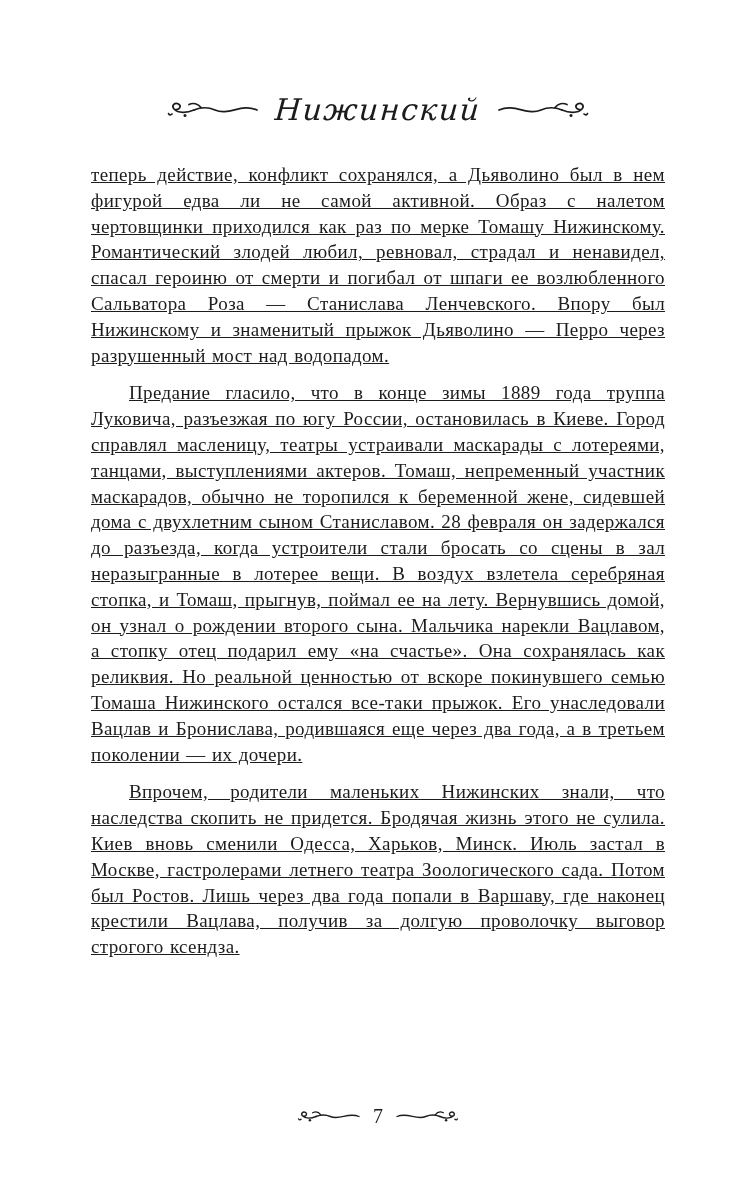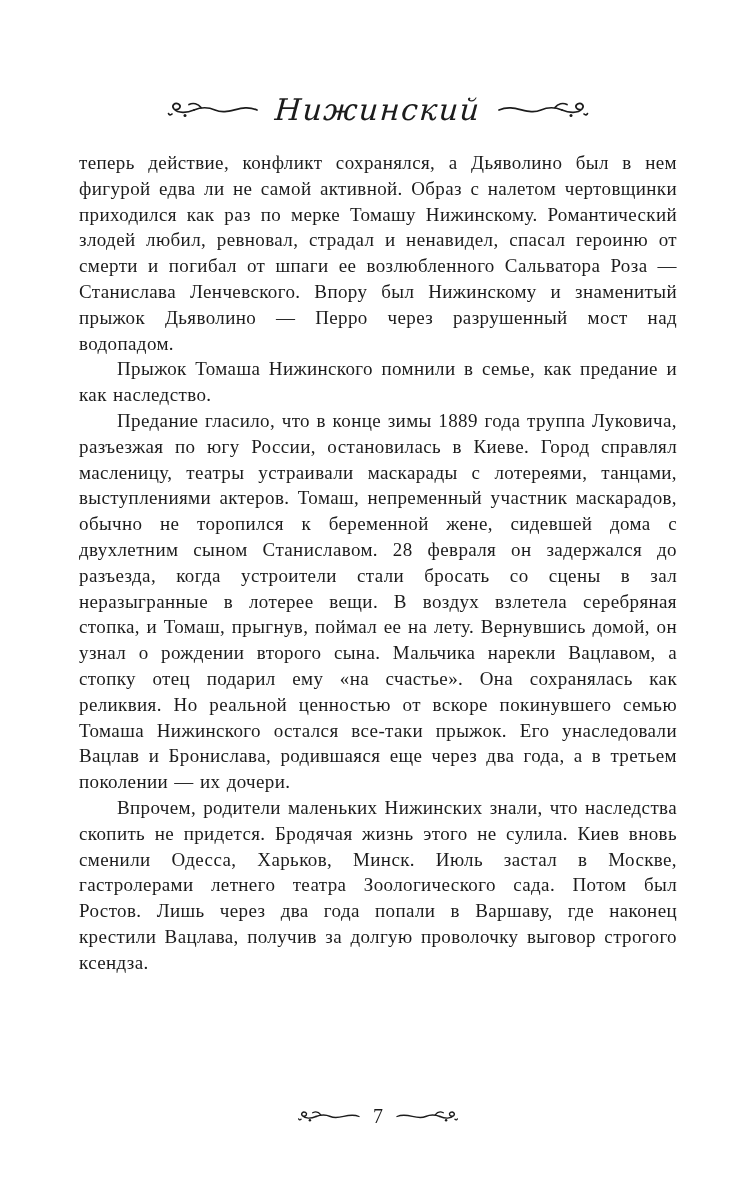--- a/index.html
+++ b/index.html
@@ -43,22 +43,23 @@
     left: 79px;
     width: 598px;
     font-size: 19px;
     line-height: 25.8px;
     letter-spacing: 0.020em;
     word-spacing: 0.06em;
     text-align: justify;
     hyphens: auto;
   }
   .page-body p {
-    margin: 0;
+    margin: 12px;
     padding: 0;
+    text-decoration: underline;
   }
   .page-body p.indent {
     text-indent: 38px;
   }
   .page-footer {
     position: absolute;
     bottom: 56px;
     left: 0;
     right: 0;
     display: flex;
@@ -95,21 +96,20 @@
         <path d="M27 11 C 20 14, 11 14.5, 7 10 C 4 6.5, 8 3, 11.5 5 C 14.5 6.8, 13 11, 8.5 10.5"></path>
         <path d="M34 8.5 C 31 4.5, 26 3.5, 22 5.5"></path>
         <path d="M5 15 C 3.5 16.5, 2 16, 1.5 14.5"></path>
       </g>
       <circle cx="18" cy="16.5" r="1.5" fill="currentColor"></circle>
     </svg>
   </header>
 
   <main class="page-body">
     <p>теперь действие, конфликт сохранялся, а Дьяволино был в нем фигурой едва ли не самой активной. Образ с налетом чертовщинки приходился как раз по мерке Томашу Нижинскому. Романтический злодей любил, ревновал, страдал и ненавидел, спасал героиню от смерти и погибал от шпаги ее возлюбленного Сальватора Роза — Станислава Ленчевского. Впору был Нижинскому и знаменитый прыжок Дьяволино — Перро через разрушенный мост над водопадом.</p>
-    <p class="indent">Прыжок Томаша Нижинского помнили в семье, как предание и как наследство.</p>
     <p class="indent">Предание гласило, что в конце зимы 1889 года труппа Луковича, разъезжая по югу России, остановилась в Киеве. Город справлял масленицу, театры устраивали маскарады с лотереями, танцами, выступлениями актеров. Томаш, непременный участник маскарадов, обычно не торопился к беременной жене, сидевшей дома с двухлетним сыном Станиславом. 28 февраля он задержался до разъезда, когда устроители стали бросать со сцены в зал неразыгранные в лотерее вещи. В воздух взлетела серебряная стопка, и Томаш, прыгнув, поймал ее на лету. Вернувшись домой, он узнал о рождении второго сына. Мальчика нарекли Вацлавом, а стопку отец подарил ему «на счастье». Она сохранялась как реликвия. Но реальной ценностью от вскоре покинувшего семью Томаша Нижинского остался все-таки прыжок. Его унаследовали Вацлав и Бронислава, родившаяся еще через два года, а в третьем поколении — их дочери.</p>
     <p class="indent">Впрочем, родители маленьких Нижинских знали, что наследства скопить не придется. Бродячая жизнь этого не сулила. Киев вновь сменили Одесса, Харьков, Минск. Июль застал в Москве, гастролерами летнего театра Зоологического сада. Потом был Ростов. Лишь через два года попали в Варшаву, где наконец крестили Вацлава, получив за долгую проволочку выговор строгого ксендза.</p>
   </main>
 
   <footer class="page-footer">
     <svg class="flourish" width="64" height="15" viewBox="0 0 92 22" aria-hidden="true">
       <g fill="none" stroke="currentColor" stroke-width="2" stroke-linecap="round">
         <path d="M90 11 C 74 4, 62 17, 48 11 C 40 7.5, 33 8.5, 27 11"></path>
         <path d="M27 11 C 20 14, 11 14.5, 7 10 C 4 6.5, 8 3, 11.5 5 C 14.5 6.8, 13 11, 8.5 10.5"></path>
         <path d="M34 8.5 C 31 4.5, 26 3.5, 22 5.5"></path>

